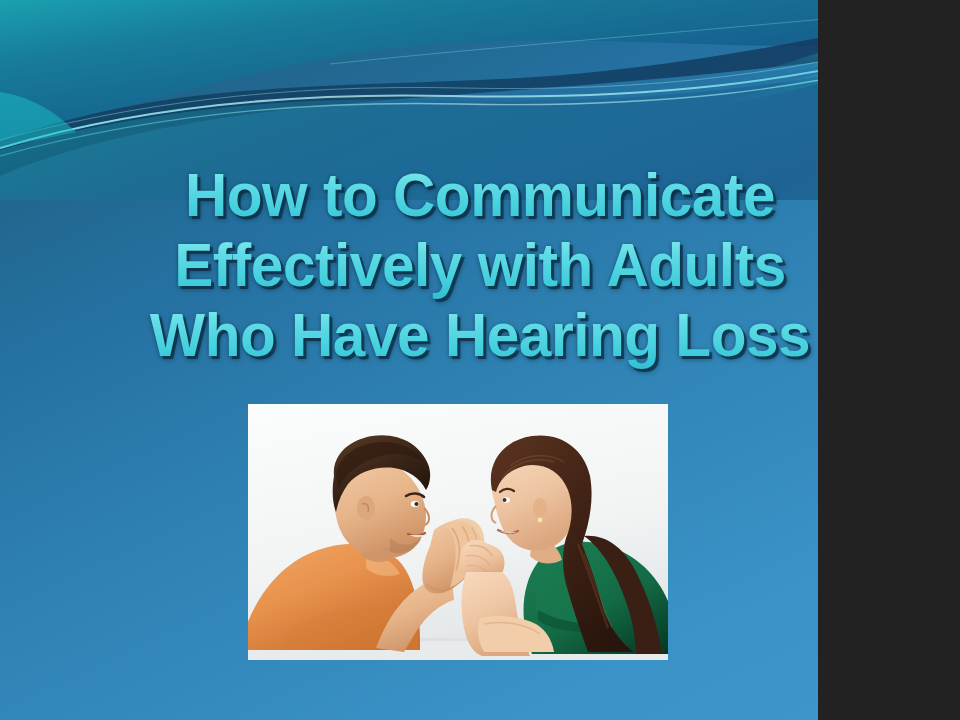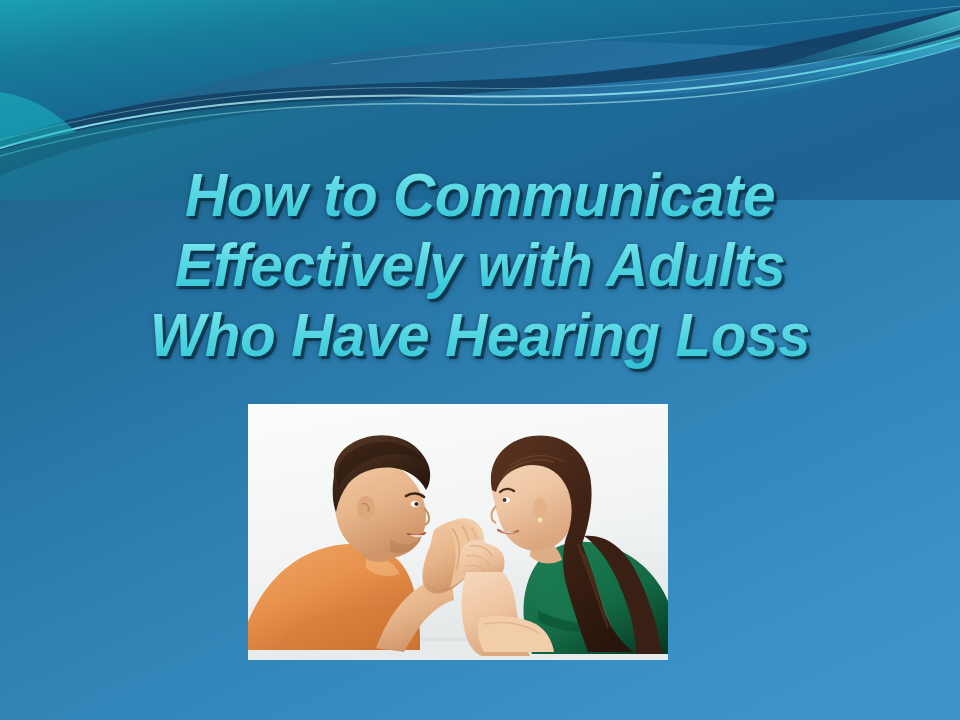--- a/index.html
+++ b/index.html
@@ -7,32 +7,31 @@
     margin: 0;
     padding: 0;
     background: #222;
   }
   body {
     font-family: "Liberation Sans", sans-serif;
   }
 
   #slide {
     position: relative;
-    width: 960px;
+    width: 818px;
     height: 720px;
     overflow: hidden;
     background: linear-gradient(155deg,
         #1b5c80 0%,
         #206489 14%,
         #2470a0 32%,
         #2d7fb0 52%,
         #3489bc 70%,
         #3a92c6 86%,
         #3d95c9 100%);
-    font-style: italic;
   }
 
   
   .wave-layer {
     position: absolute;
     left: 0;
     top: 0;
     width: 960px;
     height: 200px;
     pointer-events: none;

